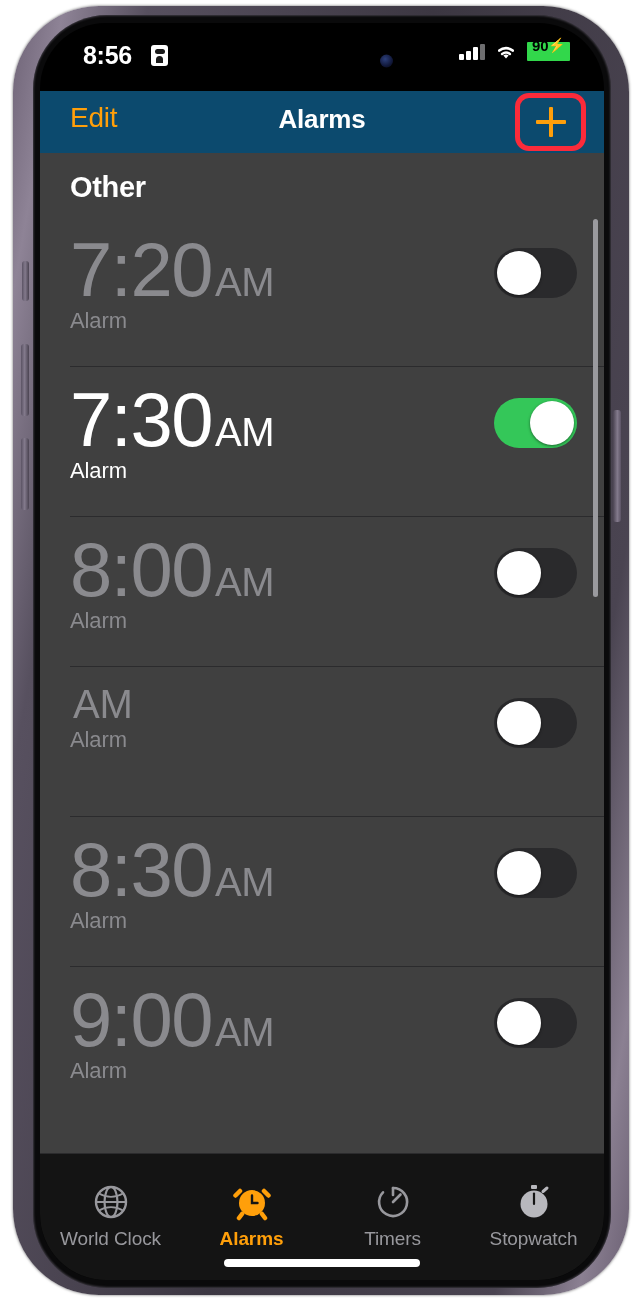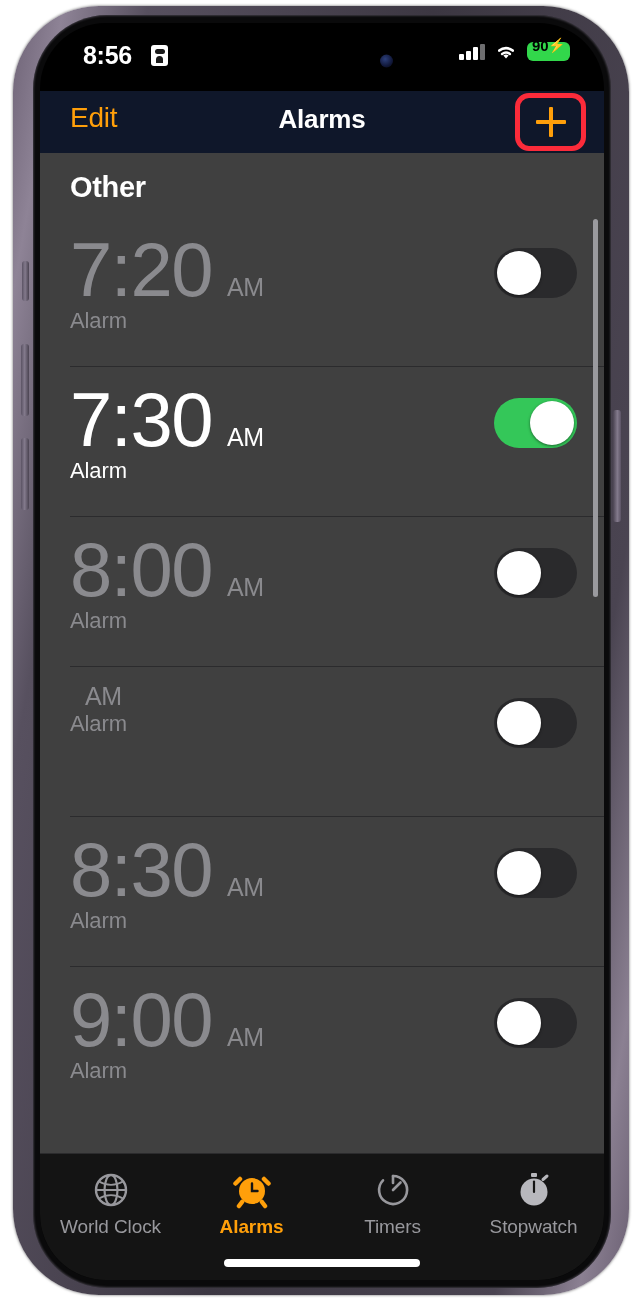--- a/index.html
+++ b/index.html
@@ -135,34 +135,34 @@
   .sig-bars i:nth-child(3){ height: 13px; }
   .sig-bars i:nth-child(4){ height: 16.5px; background: #6e6e70; }
 
   #wifi-icon { width: 24px; height: 18px; display:block; }
 
   #battery-pill {
     background: #32d74b;
     color: #000;
     font-size: 15px;
     font-weight: bold;
-    border-radius: 6px;
+    border-radius: 1px;
     padding: 1px 4px 14px 5px;
     display: flex;
     align-items: center;
     line-height: 1;
     height: 19px;
   }
   #battery-bolt { font-size: 14px; margin-left: 0px; }
 
   
   #nav-bar {
     position: relative;
     height: 62px;
-    background: #0f172a;
+    background: #0c4a6e;
   }
   #edit-button {
     position: absolute;
     left: 30px;
     top: 11px;
     color: #ff9f0a;
     font-size: 28px;
     letter-spacing: -0.2px;
   }
   #nav-title {
@@ -233,23 +233,23 @@
     align-items: baseline;
     padding-top: 16px;
   }
   .alarm-hour {
     font-size: 76px;
     font-weight: 300;
     letter-spacing: -1.5px;
     line-height: 1;
   }
   .alarm-meridiem {
-    font-size: 25px;
+    font-size: 40px;
     font-weight: 300;
-    margin-left: 15px;
+    margin-left: 3px;
     letter-spacing: -0.3px;
   }
   .alarm-label {
     font-size: 22px;
     letter-spacing: -0.1px;
   }
   .alarm-row.off .alarm-hour,
   .alarm-row.off .alarm-meridiem { color: #8a8a8e; }
   .alarm-row.off .alarm-label    { color: #8a8a8e; }
   .alarm-row.on  .alarm-hour,
@@ -291,21 +291,21 @@
   
   #tab-bar {
     position: absolute;
     left: 0;
     bottom: 0;
     width: 100%;
     height: 127px;
     background: #141414;
     border-top: 1px solid #2b2b2d;
     display: flex;
-    padding-top: 16px;
+    padding-top: 28px;
   }
   .tab-item {
     flex: 1;
     display: flex;
     flex-direction: column;
     align-items: center;
     gap: 6px;
   }
   .tab-icon { width: 40px; height: 40px; display: block; }
   .tab-label {

